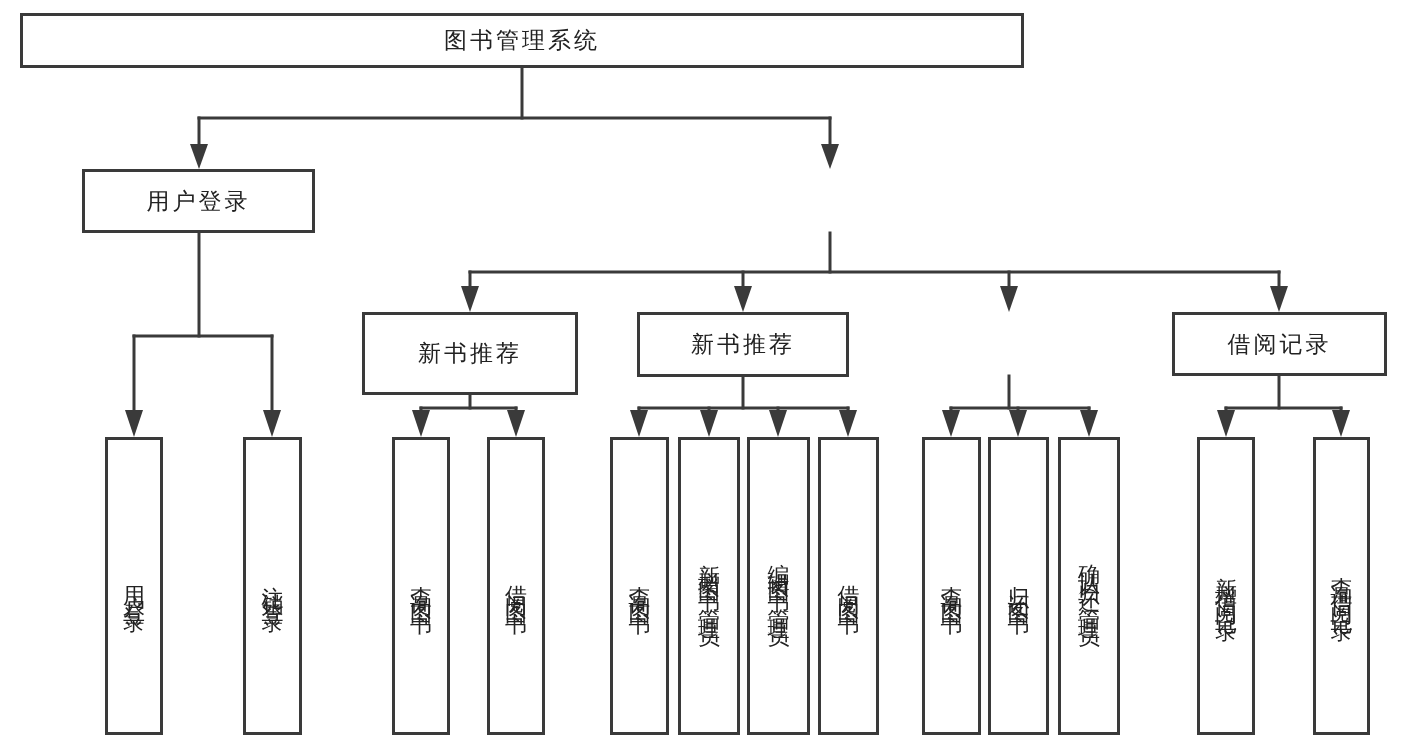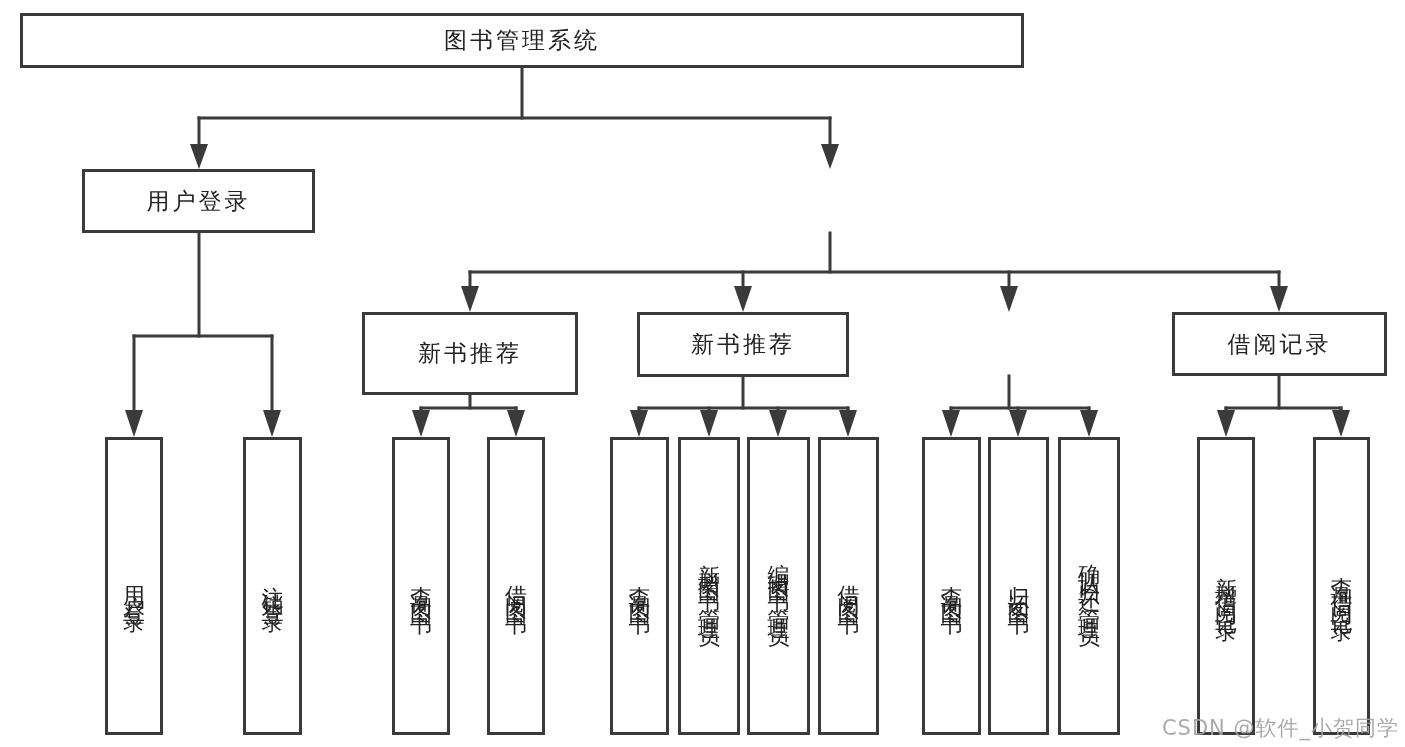--- a/index.html
+++ b/index.html
@@ -118,14 +118,13 @@
   <div class="node v" style="left:747px;top:437px;width:63px;height:298px">编辑图书（管理员）</div>
   <div class="node v" style="left:818px;top:437px;width:61px;height:298px">借阅图书</div>
 
   <div class="node v" style="left:922px;top:437px;width:59px;height:298px">查询图书</div>
   <div class="node v" style="left:988px;top:437px;width:61px;height:298px">归还图书</div>
   <div class="node v" style="left:1058px;top:437px;width:62px;height:298px">确认归还（管理员）</div>
 
   <div class="node v" style="left:1197px;top:437px;width:58px;height:298px">新增借阅记录</div>
   <div class="node v" style="left:1313px;top:437px;width:57px;height:298px">查询借阅记录</div>
 
-  <div class="watermark">CSDN @软件_小贺同学</div>
 </div>
 
 </body></html>

